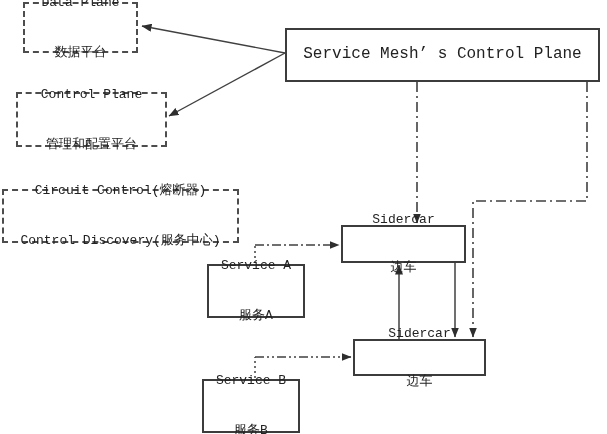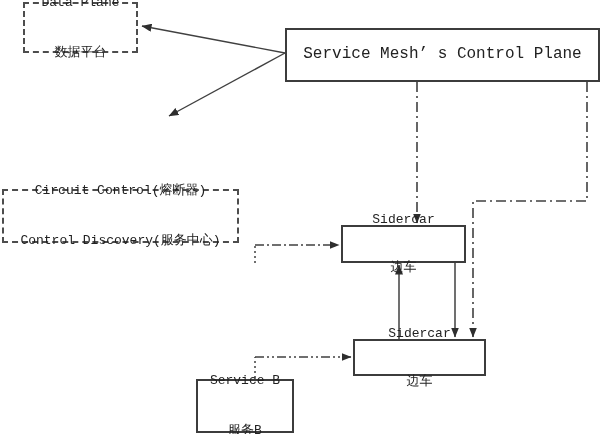--- a/index.html
+++ b/index.html
@@ -27,21 +27,21 @@
   .box.dashed { border:2px dashed #4d4d4d; }
   .box.solid  { border:2px solid  #3c3c3c; }
 
   #data-plane-box        { left:23px;  top:2px;   width:115px; height:51px; }
   #control-plane-box     { left:16px;  top:92px;  width:151px; height:55px; }
   #mesh-control-plane-box{ left:285px; top:28px;  width:315px; height:54px; font-size:16px; }
   #circuit-breaker-box   { left:2px;   top:189px; width:237px; height:54px; }
   #service-a-box         { left:207px; top:264px; width:98px;  height:54px; }
   #sidecar-1-box         { left:341px; top:225px; width:125px; height:38px; line-height:1.2; }
   #sidecar-2-box         { left:353px; top:339px; width:133px; height:37px; line-height:1.2; }
-  #service-b-box         { left:196px; top:379px; width:98px;  height:54px; }
+  #service-b-box         { left:202px; top:379px; width:98px;  height:54px; }
 </style>
 </head>
 <body>
 
 <div id="canvas">
 
   <svg id="wires" viewBox="0 0 607 434" xmlns="http://www.w3.org/2000/svg">
     <defs>
       <marker id="arr" markerWidth="10" markerHeight="8" refX="9.5" refY="4" orient="auto" markerUnits="userSpaceOnUse">
         <path d="M0,0 L10,4 L0,8 Z" fill="#2e2e2e"></path>
@@ -65,30 +65,38 @@
 
     <line x1="255" y1="378" x2="255" y2="357" stroke="#404040" stroke-width="1.5" stroke-dasharray="2 3"></line>
     <line x1="255" y1="357" x2="351" y2="357" stroke="#404040" stroke-width="1.5" stroke-dasharray="9 3 2 3 2 3" marker-end="url(#arr)"></line>
   </svg>
 
   <div class="box dashed" id="data-plane-box">
     <div>Data Plane</div>
     <div>数据平台</div>
   </div>
 
+  <div class="box dashed" id="control-plane-box">
+    <div>Control Plane</div>
+    <div>管理和配置平台</div>
+  </div>
 
   <div class="box solid" id="mesh-control-plane-box">
     <div>Service Mesh’ s Control Plane</div>
   </div>
 
   <div class="box dashed" id="circuit-breaker-box">
     <div>Circuit Control(熔断器)</div>
     <div>Control Discovery(服务中心)</div>
   </div>
 
+  <div class="box solid" id="service-a-box">
+    <div>Service A</div>
+    <div>服务A</div>
+  </div>
 
   <div class="box solid" id="sidecar-1-box">
     <div>Sidercar</div>
     <div>边车</div>
   </div>
 
   <div class="box solid" id="sidecar-2-box">
     <div>Sidercar</div>
     <div>边车</div>
   </div>

